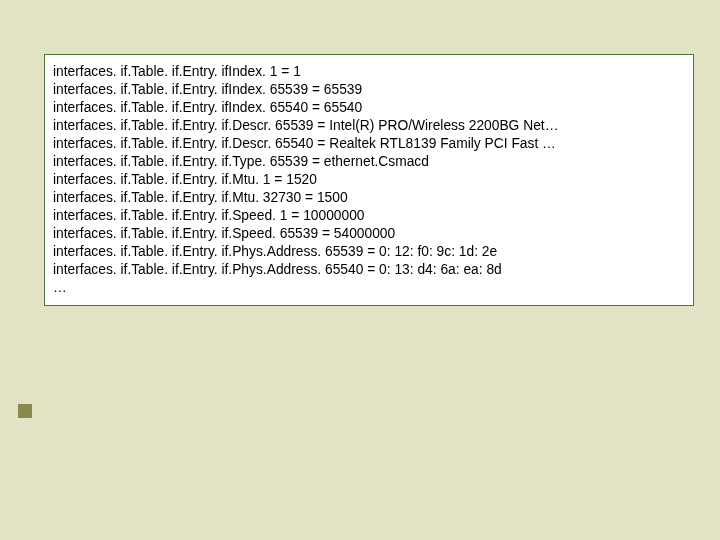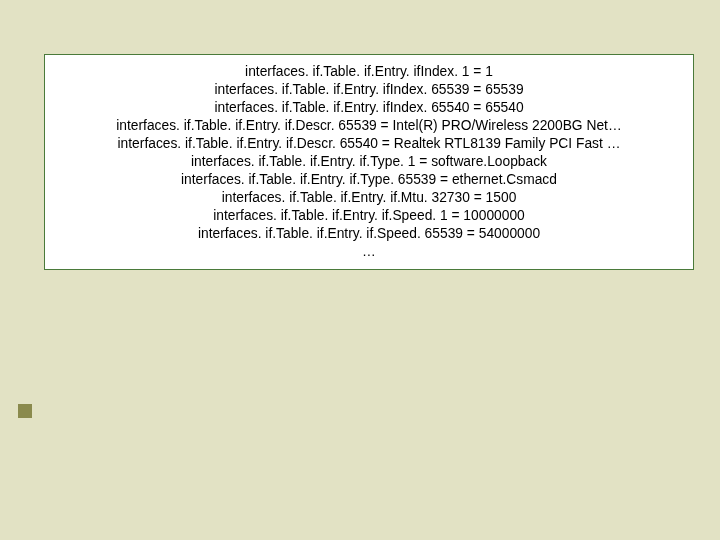--- a/index.html
+++ b/index.html
@@ -26,41 +26,42 @@
   }
   .content-box {
     position: absolute;
     left: 44px;
     top: 54px;
     width: 650px;
     border: 1px solid #4a7a3a;
     background: #ffffff;
     padding: 8px 8px 8px 8px;
     box-sizing: border-box;
-    text-align: center;
   }
   .line {
     font-size: 13.8px;
     line-height: 18px;
     color: #000000;
     white-space: nowrap;
     font-family: Arial, Helvetica, sans-serif;
   }
 </style>
 </head>
 <body>
 
 <div class="slide">
   <div class="bullet"></div>
   <div class="content-box">
     <div class="line">interfaces. if.Table. if.Entry. ifIndex. 1 = 1</div>
     <div class="line">interfaces. if.Table. if.Entry. ifIndex. 65539 = 65539</div>
     <div class="line">interfaces. if.Table. if.Entry. ifIndex. 65540 = 65540</div>
     <div class="line">interfaces. if.Table. if.Entry. if.Descr. 65539 = Intel(R) PRO/Wireless 2200BG Net…</div>
     <div class="line">interfaces. if.Table. if.Entry. if.Descr. 65540 = Realtek RTL8139 Family PCI Fast …</div>
-    <div class="line">interfaces. if.Table. if.Entry. if.Type. 1 = software.Loopback</div>
     <div class="line">interfaces. if.Table. if.Entry. if.Type. 65539 = ethernet.Csmacd</div>
+    <div class="line">interfaces. if.Table. if.Entry. if.Mtu. 1 = 1520</div>
     <div class="line">interfaces. if.Table. if.Entry. if.Mtu. 32730 = 1500</div>
     <div class="line">interfaces. if.Table. if.Entry. if.Speed. 1 = 10000000</div>
     <div class="line">interfaces. if.Table. if.Entry. if.Speed. 65539 = 54000000</div>
+    <div class="line">interfaces. if.Table. if.Entry. if.Phys.Address. 65539 = 0: 12: f0: 9c: 1d: 2e</div>
+    <div class="line">interfaces. if.Table. if.Entry. if.Phys.Address. 65540 = 0: 13: d4: 6a: ea: 8d</div>
     <div class="line">…</div>
   </div>
 </div>
 
 </body></html>

